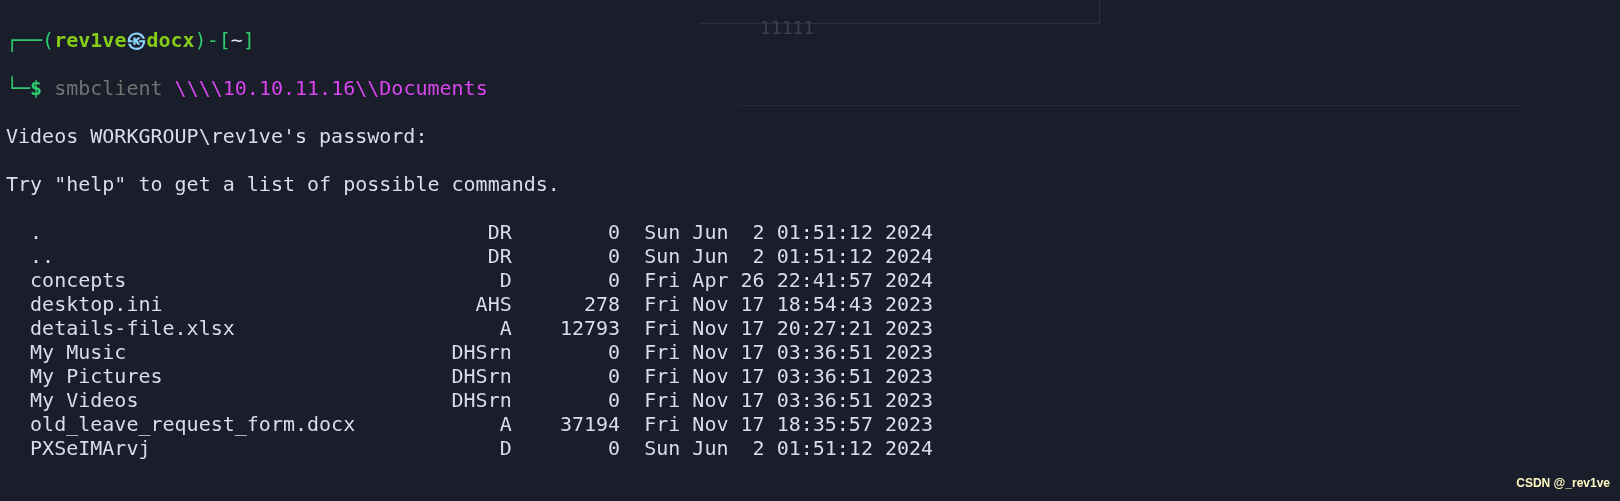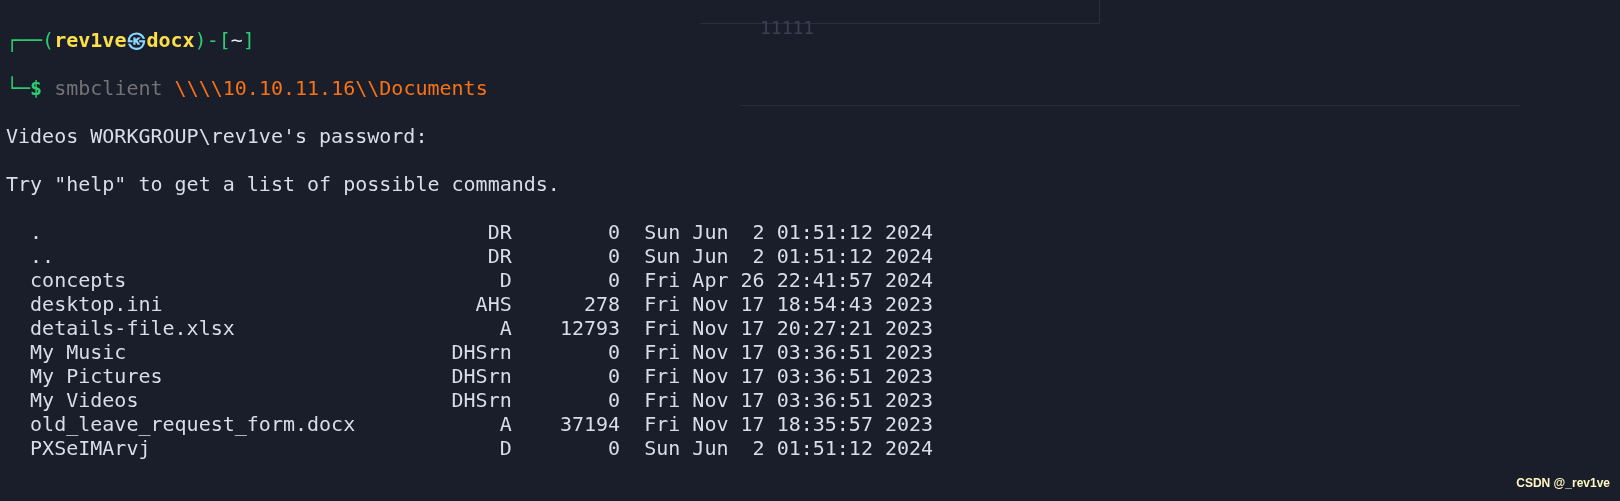--- a/index.html
+++ b/index.html
@@ -13,26 +13,26 @@
     line-height: 24px;
     color: #d8dee9;
     overflow: hidden;
     position: relative;
   }
   .term {
     padding: 4px 6px;
     white-space: pre;
   }
   .green { color: #2ecc71; }
-  .blue  { color: #fde047; font-weight: bold; }
+  .blue  { color: #84cc16; font-weight: bold; }
   .cyan  { color: #737373; }
   .white { color: #e6eaf2; }
   .lightblue { color: #8bd5ff; font-weight: bold; }
   .prompt-dollar { color: #2ecc71; }
-  .cmd { color: #f97316; }
+  .cmd { color: #d946ef; }
   .row { display: block; }
   .watermark {
     position: absolute;
     right: 10px;
     bottom: 6px;
     font-size: 12px;
     color: #fef9c3;
     font-family: sans-serif;
     font-weight: bold;
   }

